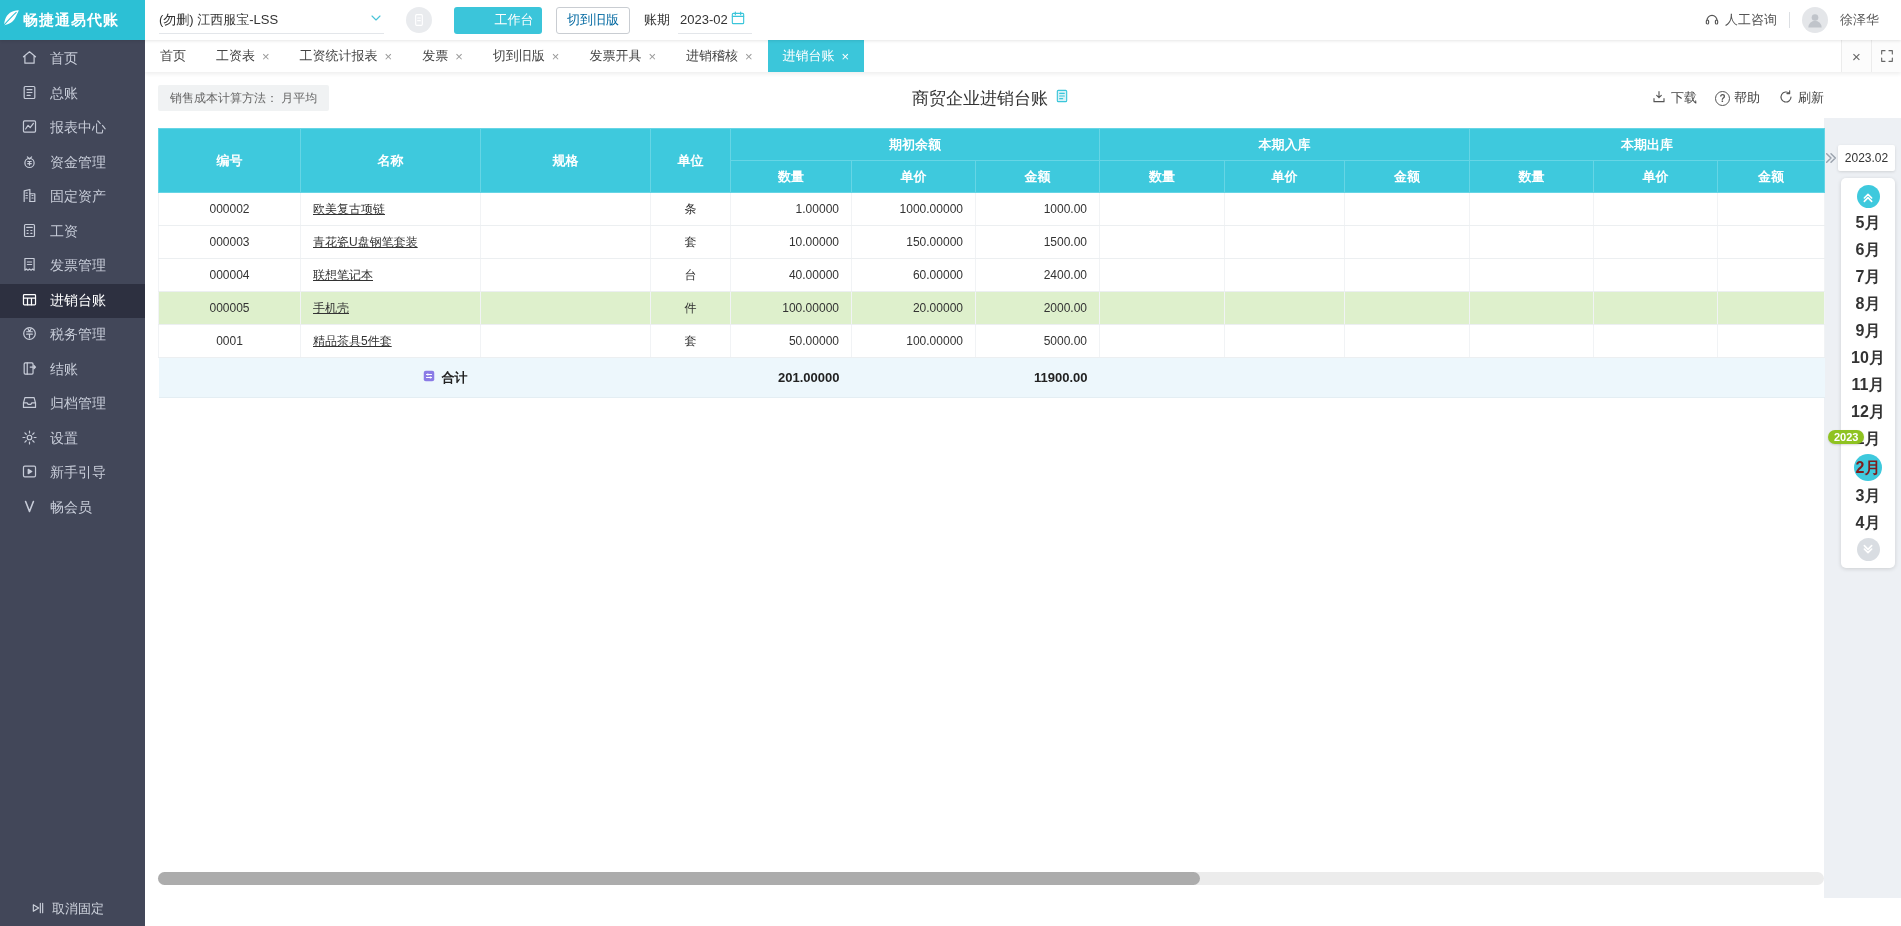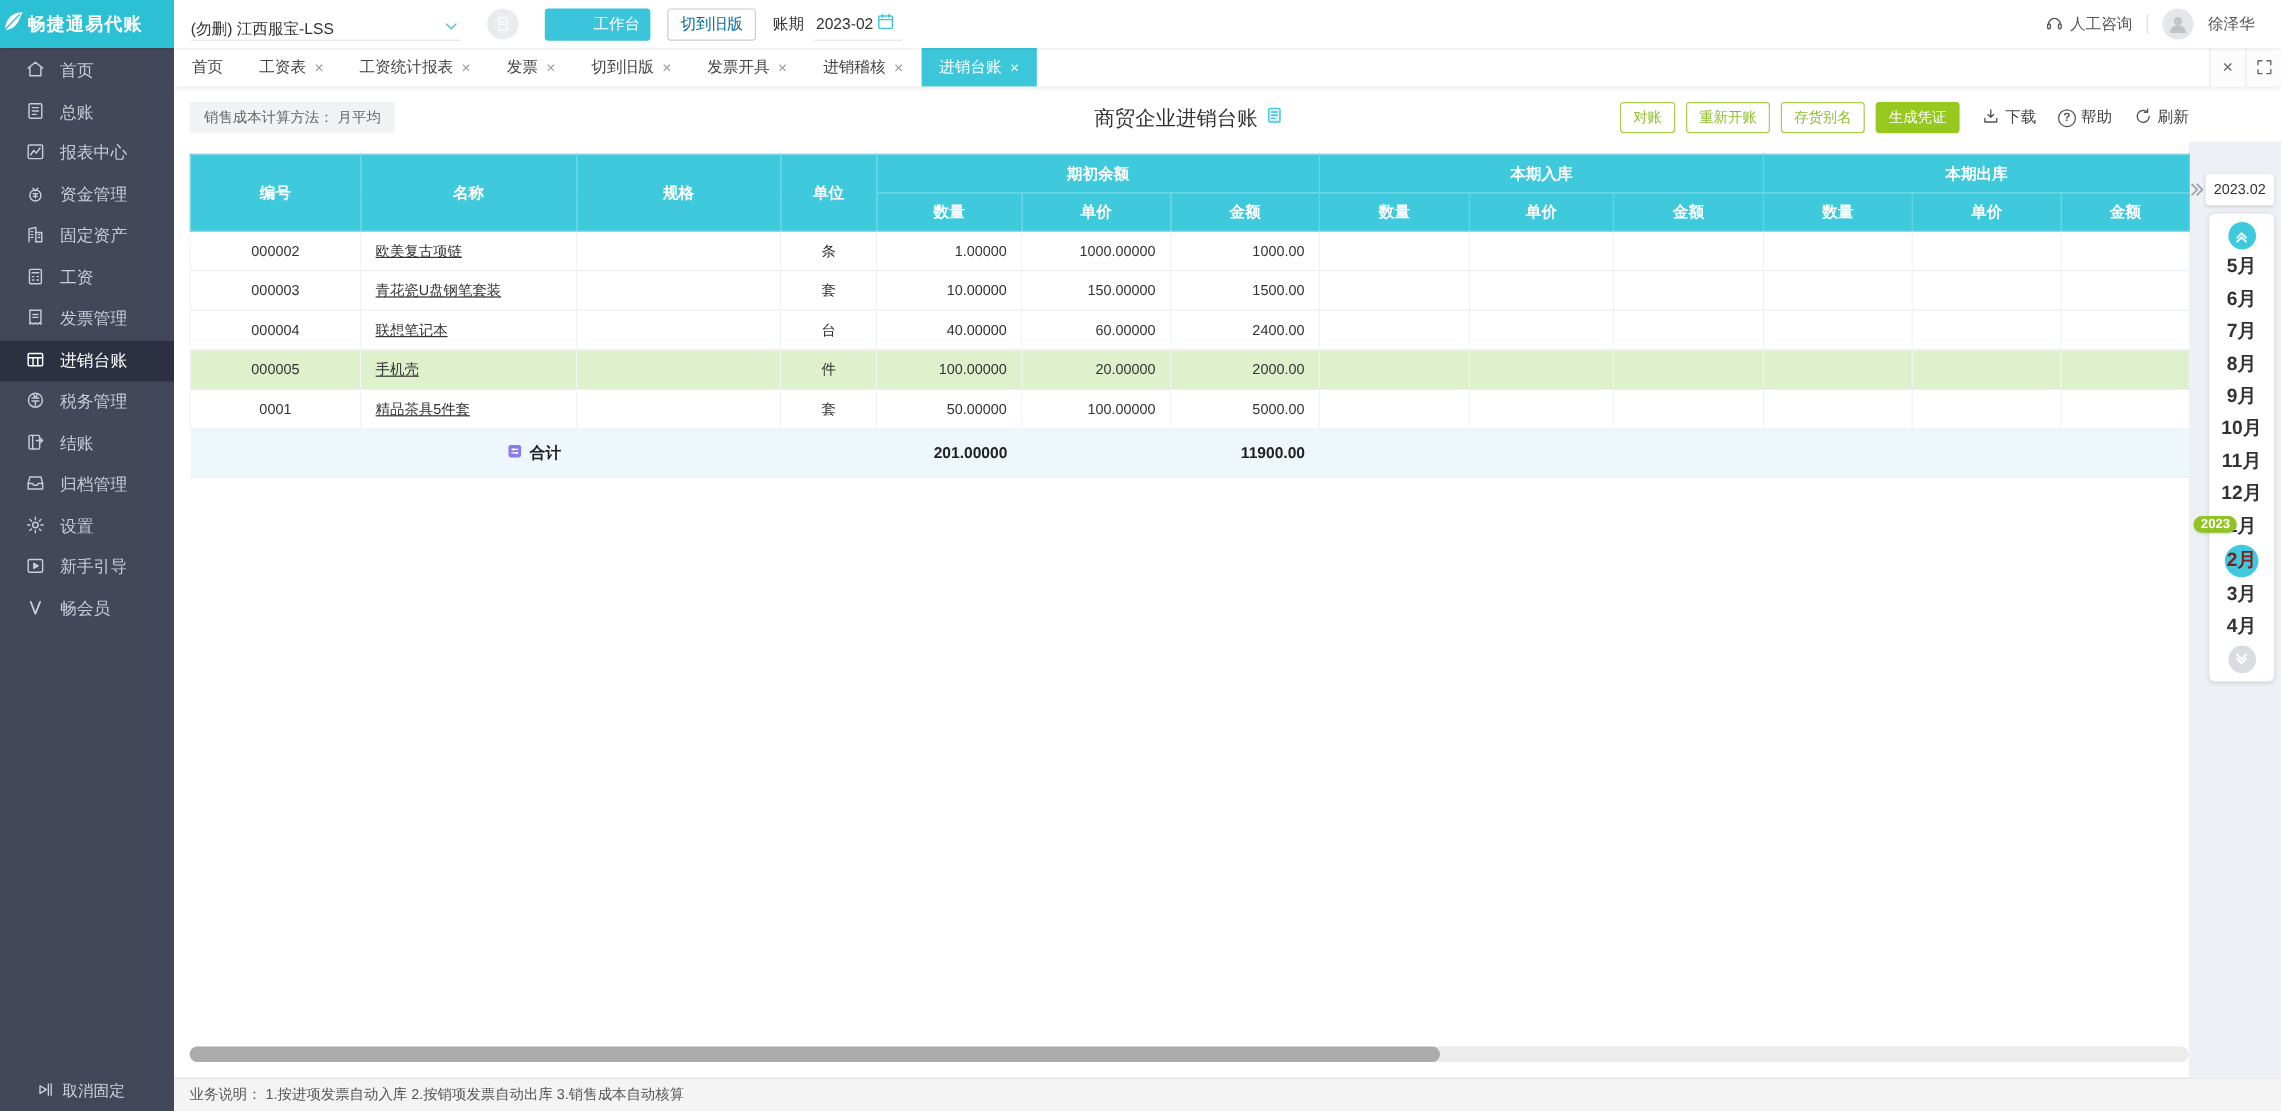--- a/index.html
+++ b/index.html
@@ -4,21 +4,21 @@
 <style>
   * { margin:0; padding:0; box-sizing:border-box; }
   html,body { width:1901px; height:926px; font-family:"Liberation Sans","DejaVu Sans",sans-serif; background:#fff; overflow:hidden; }
   .stage { position:relative; width:1901px; height:926px; }
 
   
   .topbar { position:absolute; top:0; left:0; right:0; height:40px; background:#fff; display:flex; align-items:center; box-shadow:0 1px 3px rgba(0,0,0,.10); z-index:30; }
   .logo { width:145px; height:40px; background:#2cc0d5; color:#fff; display:flex; align-items:center; gap:1px; padding-left:0; flex:0 0 145px; }
   .logo svg { width:22px; height:22px; }
   .logo .brand-txt { font-size:15px; font-weight:bold; letter-spacing:1px; }
-  .company-sel { margin-left:14px; width:225px; height:28px; display:flex; align-items:flex-end; justify-content:space-between; border-bottom:1px solid #e3e6ea; font-size:13px; color:#333; cursor:pointer; }
+  .company-sel { margin-left:14px; width:225px; height:28px; display:flex; align-items:center; justify-content:space-between; border-bottom:1px solid #e3e6ea; font-size:13px; color:#333; cursor:pointer; }
   .company-sel .chev { color:#49c4d8; }
   .round-ic { width:26px; height:26px; border-radius:50%; background:#e9ebee; color:#fff; display:flex; align-items:center; justify-content:center; margin-left:22px; cursor:pointer; }
   .btn-workbench { margin-left:22px; width:88px; height:27px; background:#3bc5da; color:#fff; border:none; border-radius:3px; font-size:13px; cursor:pointer;padding-left:32px; }
   .btn-oldver { margin-left:14px; height:27px; padding:0 10px; background:#fff; color:#0369a1; border:1px solid #c9cdd2; border-radius:3px; font-size:13px; cursor:pointer; }
   .period-label { margin-left:14px; font-size:13px; color:#333; }
   .period-box { margin-left:8px; height:28px; display:flex; align-items:center; gap:2px; border-bottom:1px solid #e3e6ea; padding:0 6px 0 2px; font-size:13px; color:#333; cursor:pointer; }
   .period-box svg { color:#3bc5da; }
   .top-right { margin-left:auto; display:flex; align-items:center; gap:12px; padding-right:22px; }
   .consult { display:flex; align-items:center; gap:5px; font-size:13px; color:#555; cursor:pointer; }
   .vline { width:1px; height:16px; background:#dcdfe3; }
@@ -304,26 +304,20 @@
         <span>月平均</span>
       </div>
       <div class="page-title">
         <span>商贸企业进销台账</span>
         <span><svg viewBox="0 0 24 24" width="16" height="16" fill="none" stroke="currentColor" stroke-width="1.7" stroke-linecap="round" stroke-linejoin="round">
               <rect x="5" y="3.5" width="14" height="17" rx="1.5" fill="#d9f2f7" stroke="#3bc6da"></rect>
               <path d="M8.5 8h7M8.5 12h7M8.5 16h4.5" stroke="#3bc6da"></path>
             </svg></span>
       </div>
       <div class="btn-group">
-        <span id="action-buttons" style="display: flex; gap: 9px; align-items: center;">
-            <button class="tbtn outline">对账</button>
-            <button class="tbtn outline">重新开账</button>
-            <button class="tbtn outline">存货别名</button>
-            <button class="tbtn solid">生成凭证</button>
-          </span>
         <div class="tool-link">
           <span><svg viewBox="0 0 24 24" width="16" height="16" fill="none" stroke="currentColor" stroke-width="1.7" stroke-linecap="round" stroke-linejoin="round">
                 <path d="M12 4v9m-3.5-3.5L12 13l3.5-3.5M4.5 14.5v4.5h15v-4.5"></path>
               </svg></span>
           <span>下载</span>
         </div>
         <div class="tool-link">
           <span class="qmark">?</span>
           <span>帮助</span>
         </div>
@@ -496,17 +490,14 @@
           </svg>
         </div>
       <span class="year-badge">2023</span>
     </div>
 
     <div class="hscroll-track">
       <div class="hscroll-thumb"></div>
     </div>
   </div>
 
-  <div class="footer">
-    <span>业务说明： 1.按进项发票自动入库  2.按销项发票自动出库  3.销售成本自动核算</span>
-  </div>
 
 </div>
 
 </body></html>

